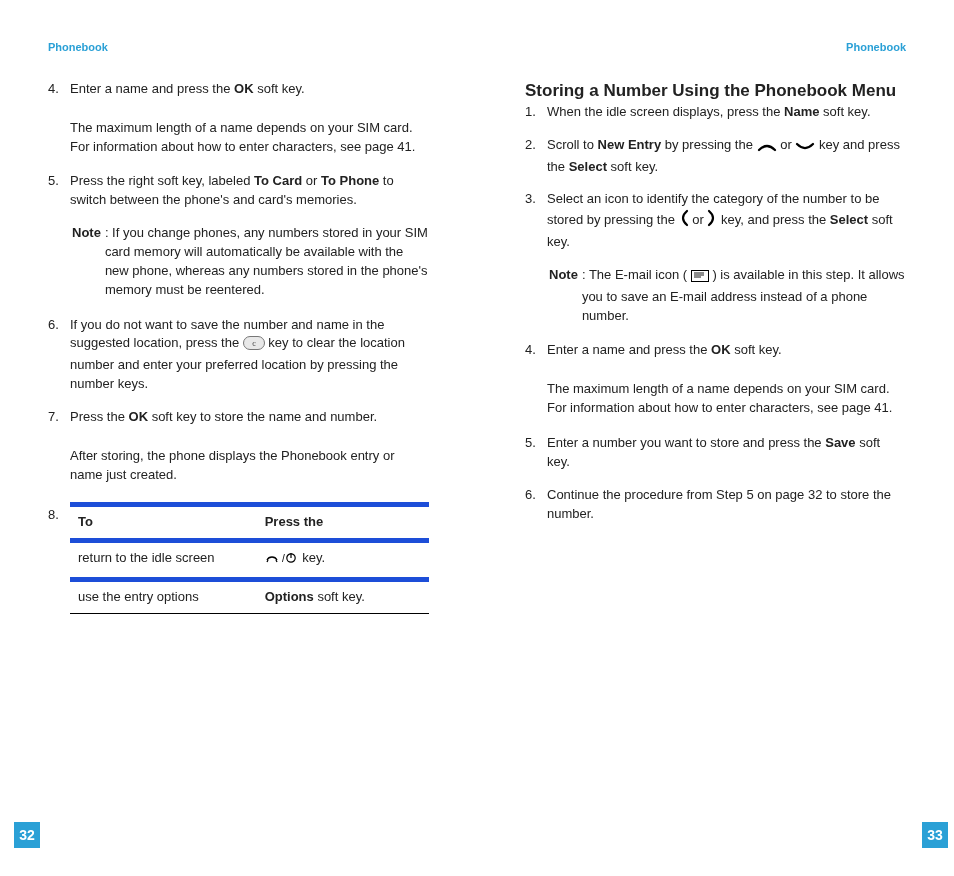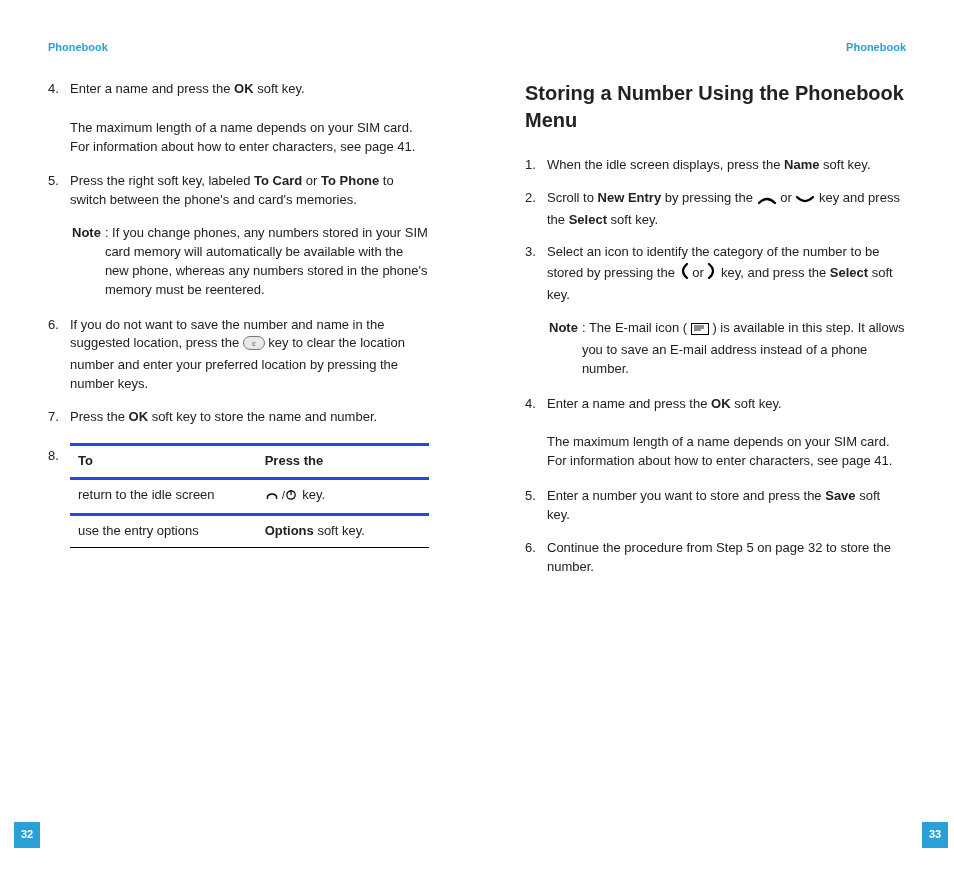--- a/index.html
+++ b/index.html
@@ -50,51 +50,50 @@
     margin-bottom: 16px;
     display: flex;
   }
   .note-label {
     flex: 0 0 auto;
     padding-right: 4px;
   }
   .note-text { flex: 1; }
   .section-title {
     font-weight: bold;
-    font-size: 20px;
-    margin-bottom: 22px;
+    font-size: 17px;
     line-height: 1.35;
   }
   b { font-weight: bold; }
   .icon-inline {
     display: inline-block;
     vertical-align: -3px;
   }
   table.opts {
     border-collapse: collapse;
     width: 100%;
     margin-top: 2px;
   }
   table.opts th, table.opts td {
-    border-top: 3px solid #1d4ed8;
+    border-top: 5px solid #1d4ed8;
     border-bottom: 1px solid #000;
     padding: 6px 8px;
     text-align: left;
     vertical-align: top;
     font-size: 13px;
   }
   table.opts th { font-weight: bold; }
   .pgnum {
     position: absolute;
     bottom: 28px;
     width: 26px;
     height: 26px;
     background: #2aa0d6;
     color: #fff;
-    font-size: 11px;
+    font-size: 14px;
     font-weight: bold;
     display: flex;
     align-items: center;
     justify-content: center;
   }
   .pgnum-left { left: 14px; }
   .pgnum-right { right: 6px; }
   .table-wrap {
     display:flex;
     margin-top:6px;
@@ -138,20 +137,21 @@
       <span> key to clear the location number and enter your preferred location by pressing the number keys.</span>
     </div>
   </div>
 
   <div class="ol-item" style="margin-top:6px;">
     <div class="ol-num">7.</div>
     <div class="ol-body">
       <span>Press the </span><b>OK</b><span> soft key to store the name and number.</span>
     </div>
   </div>
+  <div class="sub-para">After storing, the phone displays the Phonebook entry or name just created.</div>
 
   <div class="table-wrap">
     <div class="ol-num" style="padding-top:6px;">8.</div>
     <table class="opts">
       <tbody>
           <tr>
         <th style="width:52%;">To</th>
         <th>Press the</th>
       </tr>
       <tr>

